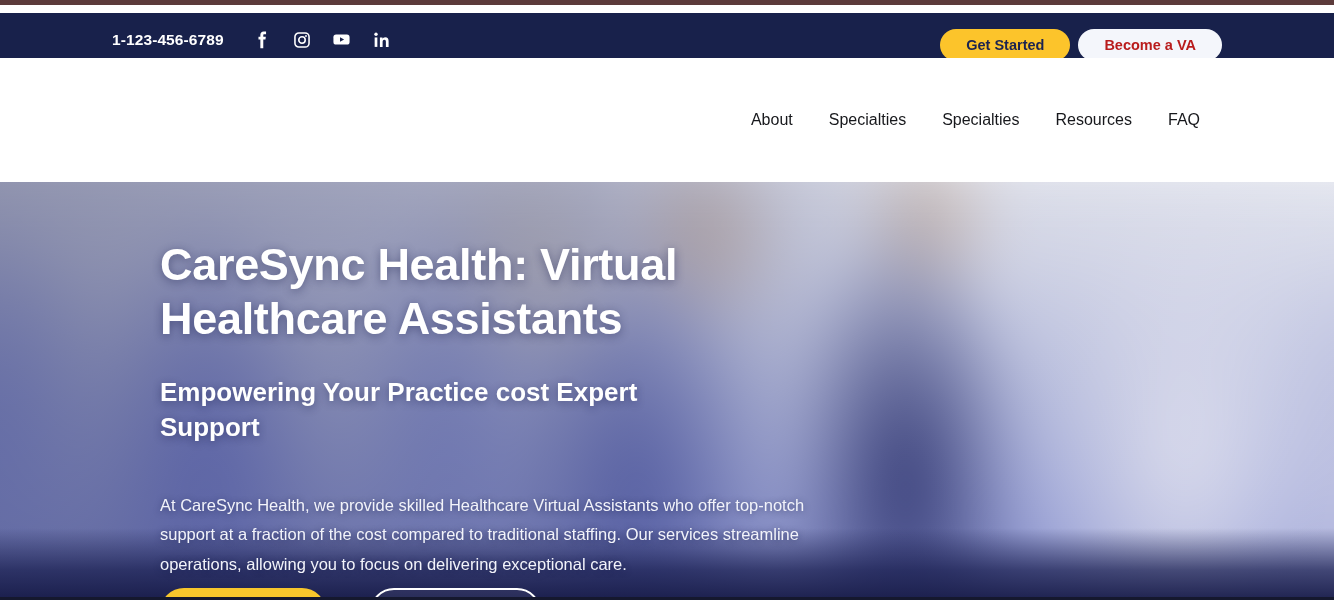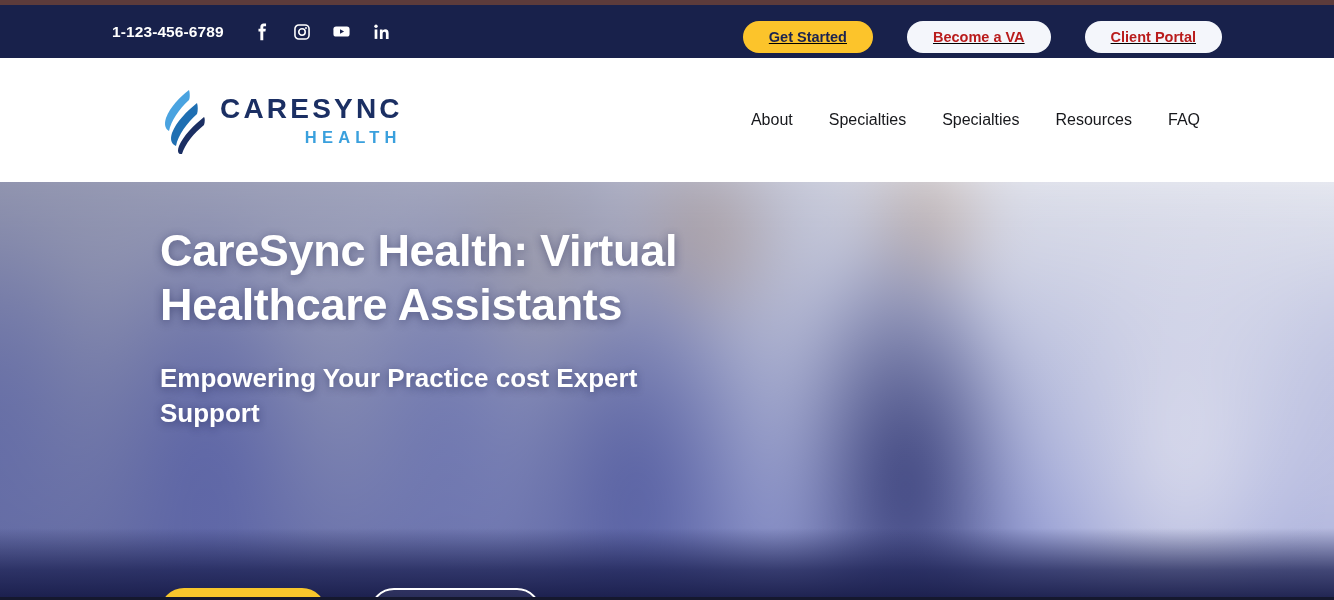--- a/index.html
+++ b/index.html
@@ -10,42 +10,42 @@
   }
 
   
   #chrome-sliver {
     position:absolute; top:0; left:0; width:1334px; height:5px;
     background:#5c3b3b;
   }
 
   
   #topbar {
-    position:absolute; top:5px; left:0; width:1334px; height:53px;
+    position:absolute; top:13px; left:0; width:1334px; height:53px;
     background:#18214b;
     display:flex; align-items:center;
   }
   #topbar-left {
     display:flex; align-items:center; gap:0px;
     margin-left:112px;
   }
   #phone {
     color:#ffffff; font-size:15.5px; font-weight:700;
     letter-spacing:.1px; white-space:nowrap;
   }
   .social-group { display:flex; align-items:center; margin-left:28px; gap:20px; }
   .social-link {
     width:20px; height:20px; display:flex; align-items:center; justify-content:center;
     color:#ffffff;
   }
   .social-link svg { display:block; }
 
   #topbar-right {
     position:absolute; right:112px; top:0; height:64px;
-    display:flex; align-items:center; gap:34px;text-decoration:underline;
+    display:flex; align-items:center; gap:8px;
   }
   .pill {
     border:none; cursor:pointer; border-radius:999px;
     font-family:"Liberation Sans", sans-serif;
     font-size:14.5px; font-weight:700;
     display:flex; align-items:center; justify-content:center;
     height:32px; white-space:nowrap;
   }
   .pill-yellow { background:#fcc42b; color:#1b2350; padding:0 26px; }
   .pill-white  { background:#f4f6fb; color:#b91c1c; padding:0 26px; font-weight:600; }
@@ -101,21 +101,21 @@
   }
   #hero-tint {
     position:absolute; inset:0;
     background:linear-gradient(100deg, rgba(26,32,84,.42) 0%, rgba(30,36,92,.30) 42%, rgba(40,46,100,.05) 68%, rgba(255,255,255,0) 100%);
   }
   #hero-bottomfade {
     position:absolute; left:0; right:0; bottom:0; height:70px;
     background:linear-gradient(180deg, rgba(23,28,78,0) 0%, rgba(23,28,78,.72) 60%, rgba(20,24,70,.92) 100%);
   }
   #hero-content {
-    position:absolute; left:160px; top:42px; width:700px;
+    position:absolute; left:160px; top:56px; width:700px;
   }
   #hero-title {
     color:#ffffff; font-size:45px; font-weight:700; line-height:1.19;
     letter-spacing:-.3px;
     text-shadow:0 2px 10px rgba(20,25,70,.45);
     max-width:600px;
   }
   #hero-subtitle {
     color:#ffffff; font-size:26px; font-weight:700; line-height:1.35;
     margin-top:30px; max-width:560px;
@@ -184,57 +184,44 @@
           <circle cx="4" cy="4.4" r="2.25"></circle>
           <path d="M9.2 8.6h3.45v1.75c.55-.95 1.8-1.95 3.7-1.95 3.1 0 4.45 1.95 4.45 5.35v7.45h-3.6v-6.8c0-1.75-.65-2.7-2.1-2.7-1.35 0-2.3.9-2.3 2.8v6.7H9.2z"></path>
         </svg>
       </a>
     </div>
   </div>
 
   <div id="topbar-right">
     <button class="pill pill-yellow">Get Started</button>
     <button class="pill pill-white">Become a VA</button>
-    <button class="pill pill-white">Client Portal</button>
   </div>
 </div>
 
 <div id="navbar">
 
-  <a id="logo">
-    <span id="logo-mark">
-      <svg width="46" height="68" viewBox="0 0 46 68" fill="none" aria-hidden="true">
-        <path d="M29 4C20 11 10 21 6 32c-2 6-1 11 3 13 2-10 10-22 20-31 1-2 1-7 0-10z" fill="#4aa3e0"></path>
-        <path d="M37 17C27 25 16 36 12 47c-2 6-1 11 4 13 2-11 11-23 21-32 1-3 1-8 0-11z" fill="#1f6fb2"></path>
-        <path d="M44 31C34 39 23 50 19 60c-2 5-1 9 3 8 3-10 12-21 22-29 1-3 1-7 0-8z" fill="#1b2f63"></path>
-      </svg>
-    </span>
-    <span id="logo-text">
-      <span id="logo-word">CARESYNC</span>
-      <span id="logo-sub">HEALTH</span>
-    </span>
-  </a>
 
   <nav id="nav-links">
     <a class="nav-link">About</a>
     <a class="nav-link">Specialties</a>
     <a class="nav-link">Specialties</a>
     <a class="nav-link">Resources</a>
     <a class="nav-link">FAQ</a>
   </nav>
 </div>
 
 <section id="hero">
   <div id="hero-photo"></div>
   <div id="hero-tint"></div>
   <div id="hero-bottomfade"></div>
 
   <div id="hero-content">
     <h1 id="hero-title">CareSync Health: Virtual Healthcare Assistants</h1>
     <h2 id="hero-subtitle">Empowering Your Practice cost Expert Support</h2>
+    <p id="hero-body">At CareSync Health, we provide skilled Healthcare Virtual Assistants who offer top-notch support at a fraction of the cost compared to traditional staffing. Our services streamline operations, allowing you to focus on delivering exceptional care.</p>
   </div>
 
   <div id="hero-ctas">
     <button class="cta cta-yellow">Get Started</button>
     <button class="cta cta-outline">Learn More</button>
   </div>
 </section>
 
 <div id="bottom-sliver"></div>
 

